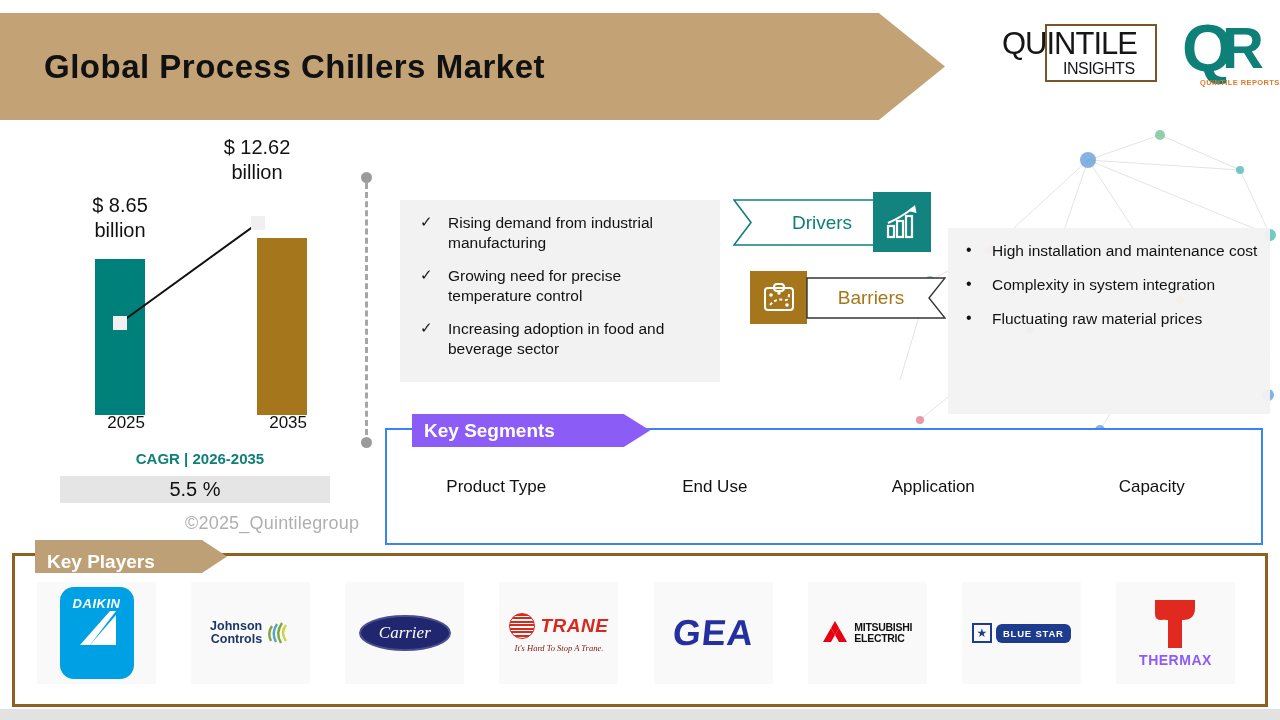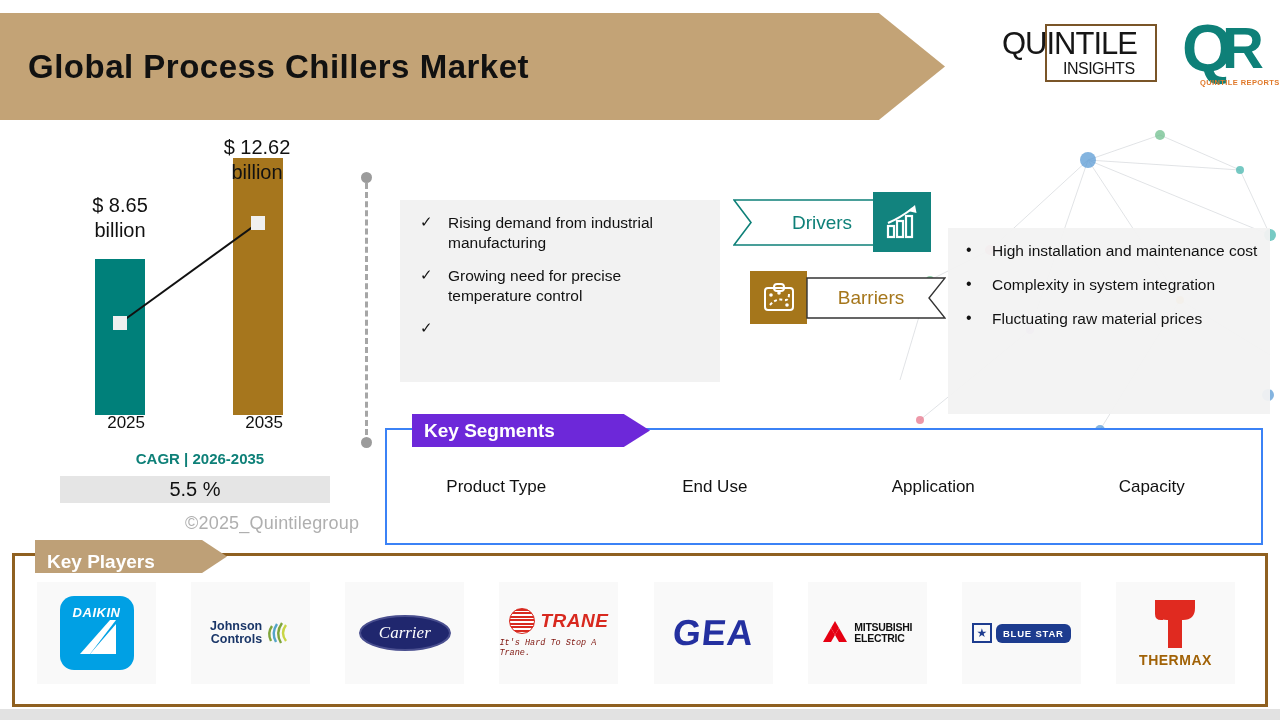--- a/index.html
+++ b/index.html
@@ -7,21 +7,21 @@
   body { font-family:"Liberation Sans", sans-serif; background:#ffffff; position:relative; }
   .abs { position:absolute; }
 
   
   #bg-net { left:0; top:0; width:1280px; height:720px; pointer-events:none; }
 
   
   .header-banner {
     left:0; top:13px; width:945px; height:107px; background:#C3A376;
     clip-path:polygon(0 0, 93% 0, 100% 50%, 93% 100%, 0 100%);
-    display:flex; align-items:center;
+    display:flex; align-items:center;padding-left:16px;
   }
   .header-title { font-size:33px; font-weight:bold; color:#111; padding-left:28px; letter-spacing:.5px; }
 
   
   .qi-logo { left:1002px; top:22px; width:175px; height:75px; }
   .qi-frame { position:absolute; left:43px; top:2px; width:112px; height:58px; border:2px solid #7A5528; }
   .qi-word { position:absolute; left:0; top:4px; font-size:31px; font-weight:400; color:#161616; letter-spacing:-1px; font-stretch:condensed; background:transparent; }
   .qi-sub { position:absolute; left:59px; top:38px; font-size:16px; color:#161616; letter-spacing:-.5px; font-stretch:condensed; background:#fff; padding:0 2px; }
   .qr-logo { left:1182px; top:14px; width:95px; height:80px; }
   .qr-q { position:absolute; left:0; top:-4px; font-size:66px; font-weight:bold; color:#0E8078; }
@@ -61,52 +61,52 @@
   .ribbon-barriers { left:806px; top:277px; width:140px; height:42px; }
   .ribbon-barriers .ribbon-label { position:absolute; left:10px; top:0; width:110px; height:42px; display:flex; align-items:center; justify-content:center; font-size:19px; color:#A5761B; }
 
   
   .barriers-panel { left:948px; top:228px; width:322px; height:186px; background:rgba(242,242,242,.95); padding:13px 10px 10px 14px; }
   .bullet-item { display:flex; margin-bottom:14px; }
   .bullet-mark { font-size:16px; color:#111; width:30px; flex:none; padding-left:4px; }
 
   
   .segments-box { left:385px; top:428px; width:878px; height:117px; border:2px solid #3b82f6; background:#fff; display:flex; align-items:center;justify-content:flex-end; }
-  .segments-banner { left:412px; top:414px; width:238px; height:33px; background:#6d28d9;
+  .segments-banner { left:412px; top:414px; width:238px; height:33px; background:#8b5cf6;
     clip-path:polygon(0 0, 89% 0, 100% 50%, 89% 100%, 0 100%);
     display:flex; align-items:center; }
   .banner-text { font-size:19px; font-weight:bold; color:#fff; padding-left:12px; }
   .segment-cell { flex:1; text-align:center; font-size:17px; color:#111; }
 
   
   .players-banner { left:35px; top:540px; width:192px; height:33px; background:#BEA077;
     clip-path:polygon(0 0, 87% 0, 100% 50%, 87% 100%, 0 100%);
     display:flex; align-items:flex-end; }
   .players-box { left:12px; top:553px; width:1256px; height:154px; border:3px solid #8F6020; background:#fff;
     display:flex; align-items:center; justify-content:space-between; padding:0 30px 0 22px; }
   .logo-card { width:119px; height:102px; background:#F9F9F9; display:flex; flex-direction:column; align-items:center; justify-content:center; margin-top:6px; }
 
   
-  .daikin-sq { width:74px; height:74px; background:#00A0E4; border-radius:14px; position:relative; overflow:hidden; }
+  .daikin-sq { width:74px; height:92px; background:#00A0E4; border-radius:14px; position:relative; overflow:hidden; }
   .daikin-word { position:absolute; left:0; right:0; top:9px; text-align:center; font-size:13px; font-weight:bold; font-style:italic; color:#fff; letter-spacing:.5px; }
   .jc-wrap { display:flex; align-items:center; gap:3px; }
   .jc-text { text-align:right; font-size:12.5px; font-weight:bold; color:#1A3668; line-height:13px; }
   .carrier-ellipse { width:92px; height:36px; background:#20276E; border-radius:50%; display:flex; align-items:center; justify-content:center; border:2px solid #4a4f8f; }
   .carrier-word { font-family:"Liberation Serif", serif; font-style:italic; font-size:17px; color:#fff; }
   .trane-row { display:flex; align-items:center; gap:5px; }
   .trane-circle { width:26px; height:26px; border-radius:50%; background:repeating-linear-gradient(#D8291F 0 2px, #fff 2px 3.5px); border:1px solid #D8291F; }
   .trane-word { font-size:19px; font-weight:bold; font-style:italic; color:#D8291F; letter-spacing:.5px; }
-  .trane-tag { font-family:Liberation Mono, monospace; font-style:italic; font-size:8.5px; color:#7E150E; margin-top:4px; }
+  .trane-tag { font-family:Liberation Serif, serif; font-style:italic; font-size:8.5px; color:#7E150E; margin-top:4px; }
   .gea-word { font-size:36px; font-weight:bold; color:#2430A0; transform:skewX(-6deg); letter-spacing:1px; }
   .mit-wrap { display:flex; align-items:center; gap:6px; }
   .mit-text { font-size:10.5px; font-weight:bold; color:#111; line-height:11px; letter-spacing:-.3px; }
   .bs-wrap { display:flex; align-items:center; gap:4px; }
   .bs-icon { width:20px; height:20px; border:2px solid #1D3C8F; display:flex; align-items:center; justify-content:center; font-size:12px; color:#1D3C8F; }
   .bs-bar { background:#1D3C8F; color:#fff; font-size:9.5px; font-weight:bold; letter-spacing:.8px; padding:4px 7px;border-radius:6px; }
-  .thermax-word { font-size:14px; font-weight:bold; color:#a16207; letter-spacing:.5px; margin-top:2px; }
+  .thermax-word { font-size:14px; font-weight:bold; color:#8b5cf6; letter-spacing:.5px; margin-top:2px; }
 
   .bottom-strip { left:0; top:709px; width:1280px; height:11px; background:#E2E2E2; }
 </style>
 </head>
 <body>
 
 <svg class="abs" id="bg-net" viewBox="0 0 1280 720">
   <g stroke="#C9CDD2" stroke-width="1" opacity="0.55">
     <line x1="1088" y1="160" x2="1160" y2="135"></line>
       <line x1="1088" y1="160" x2="1240" y2="170"></line>
@@ -157,21 +157,21 @@
 <div class="abs qr-logo">
   <div class="qr-q">Q</div>
   <div class="qr-r">R</div>
   <div class="qr-cap">QUINTILE REPORTS</div>
 </div>
 
 <div class="abs chart-area">
   <div class="bar bar-1" style="height: 156px; background: rgb(0, 128, 122);">
     <div class="year-label">2025</div>
   </div>
-  <div class="bar bar-2" style="height: 257px; background: rgb(166, 118, 29);">
+  <div class="bar bar-2" style="height: 177px; background: rgb(166, 118, 29); margin-left: 24px;">
     <div class="year-label">2035</div>
   </div>
   <div class="bar-value bar-value-1">
     <div>$ 8.65</div>
     <div>billion</div>
   </div>
   <div class="bar-value bar-value-2">
     <div>$ 12.62</div>
     <div>billion</div>
   </div>
@@ -193,20 +193,21 @@
   <div class="check-item">
     <span class="check-mark">✓</span>
     <span class="check-text">Rising demand from industrial manufacturing</span>
   </div>
   <div class="check-item">
     <span class="check-mark">✓</span>
     <span class="check-text">Growing need for precise temperature control</span>
   </div>
   <div class="check-item">
     <span class="check-mark">✓</span>
+    <span class="check-text">Increasing adoption in food and beverage sector</span>
   </div>
 </div>
 
 <div class="abs ribbon-drivers">
   <svg width="150" height="47" viewBox="0 0 150 47">
     <polygon points="1,1 149,1 149,46 1,46 18,23.5" fill="#fff" stroke="#0E8078" stroke-width="1.6"></polygon>
   </svg>
   <div class="ribbon-label">Drivers</div>
 </div>
 <div class="abs icon-box drivers-icon-box">

